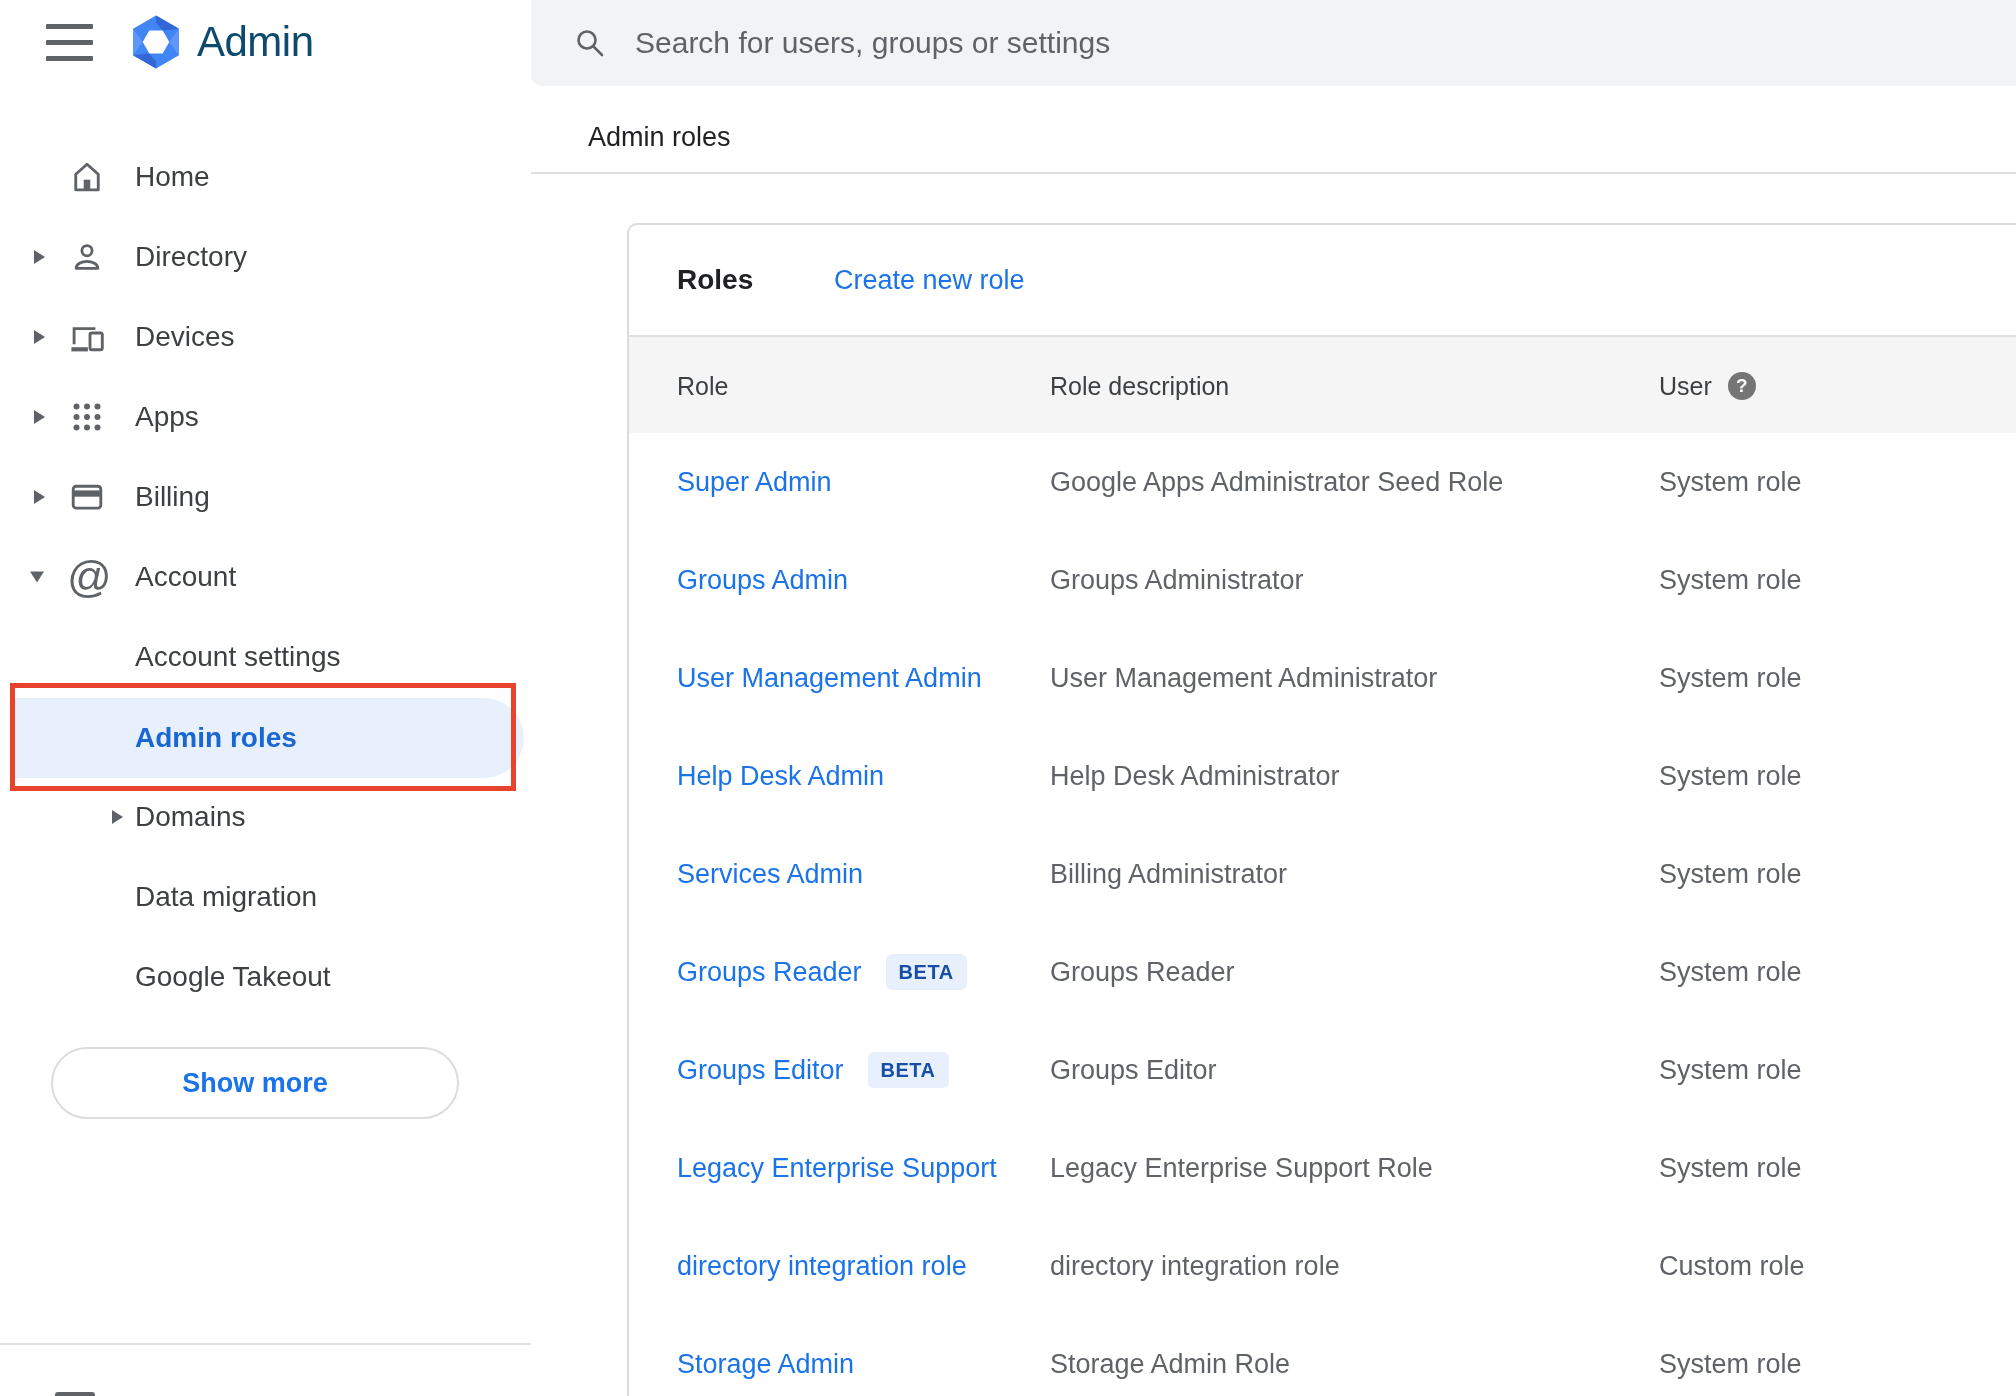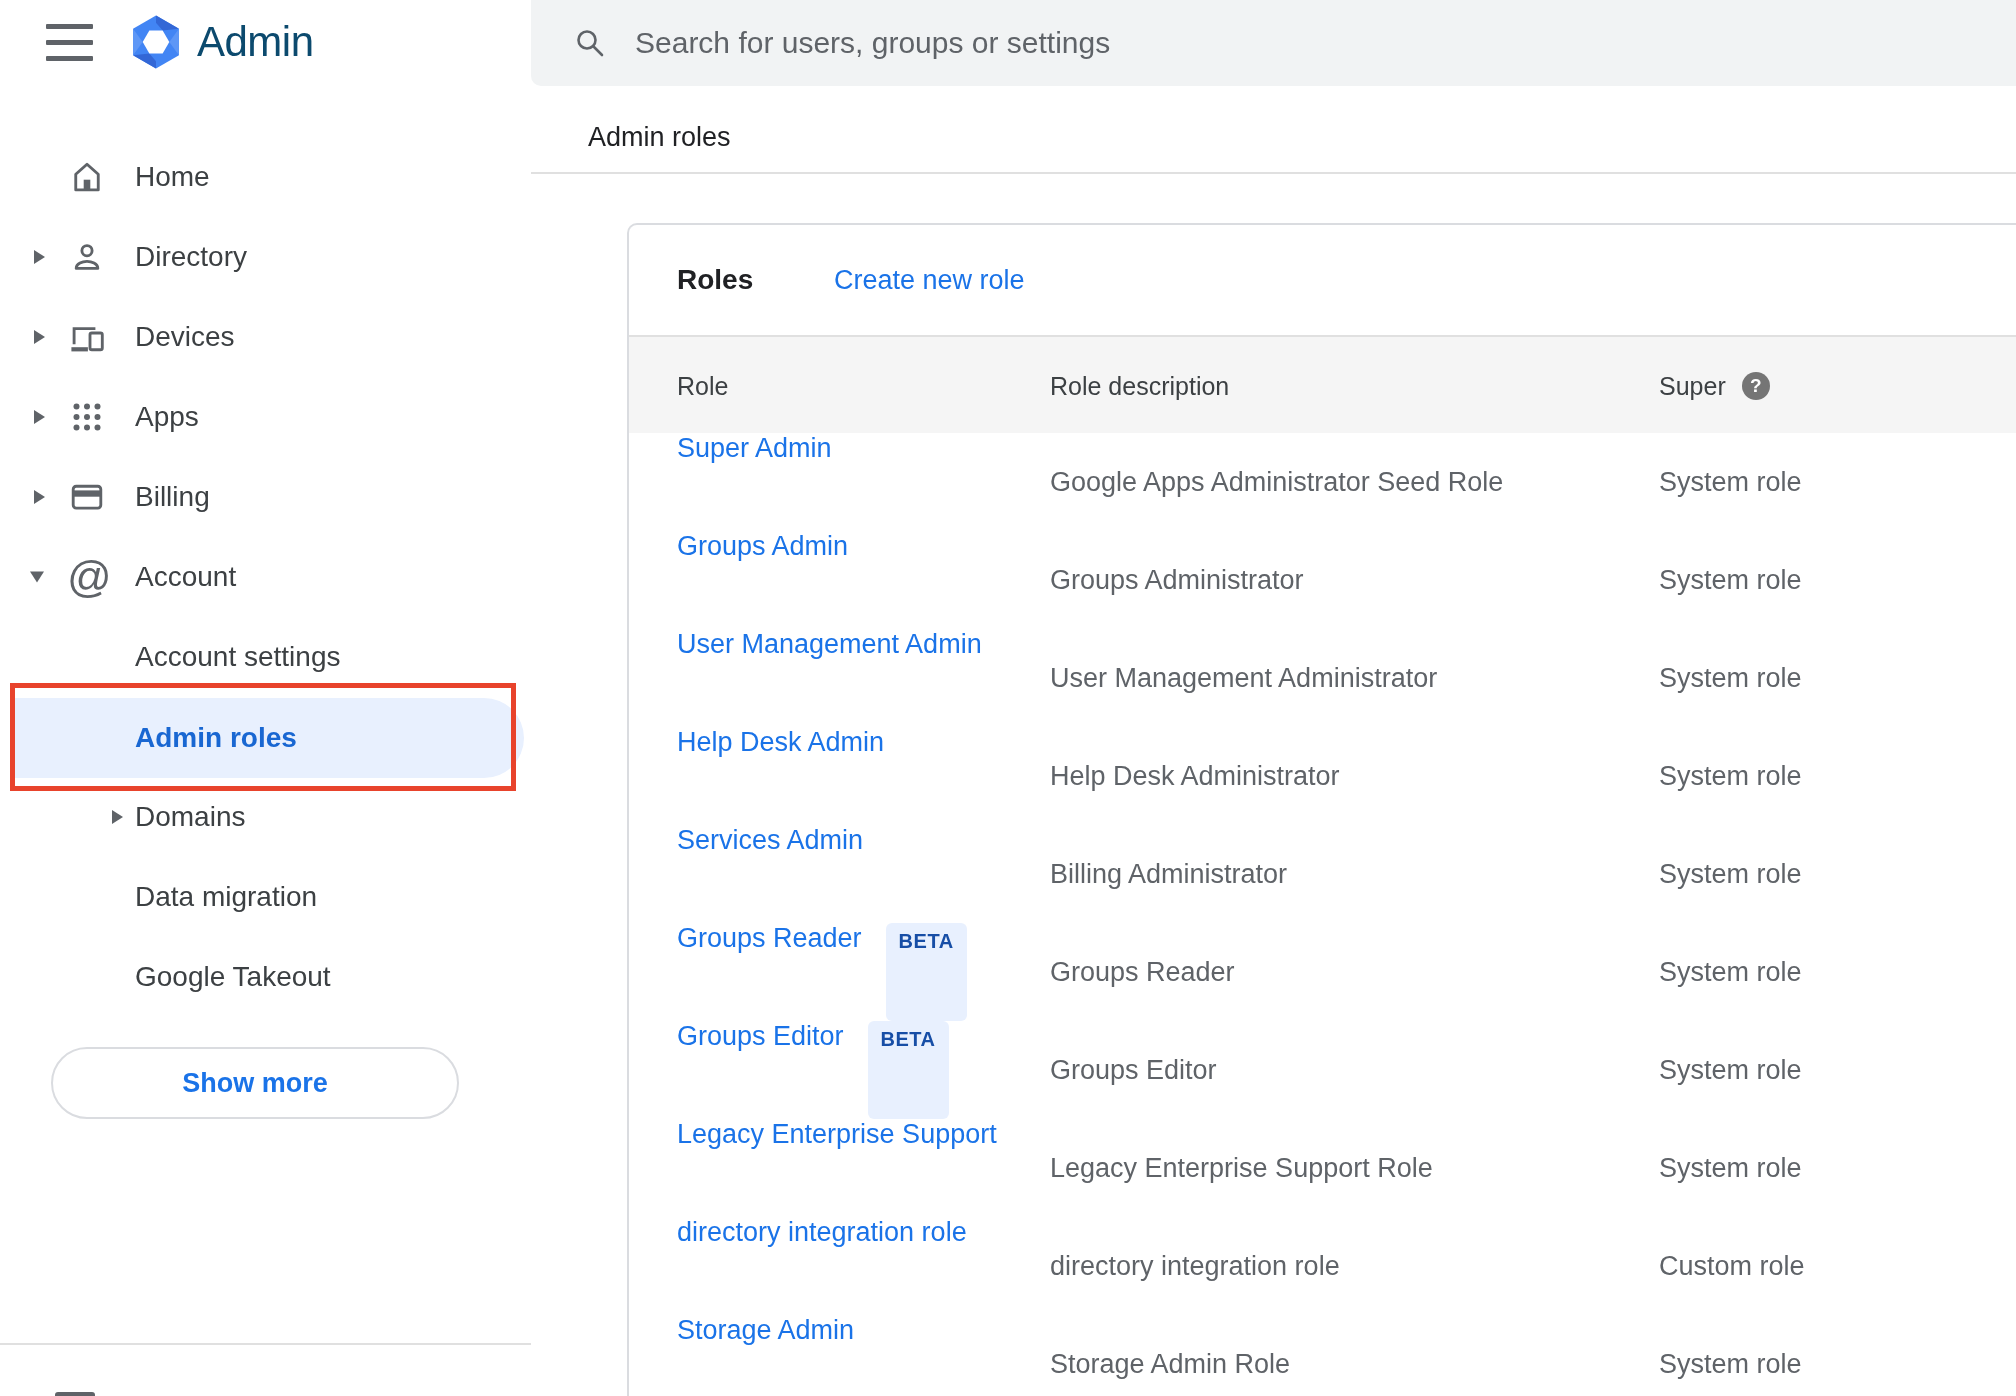--- a/index.html
+++ b/index.html
@@ -68,21 +68,21 @@
   .th{position:absolute;top:0;height:98px;display:flex;align-items:center;
     font-size:25px;color:#3c4043;}
   .th-role{left:48px;}
   .th-desc{left:421px;}
   .th-type{left:1030px;}
   .help-circle{display:inline-flex;align-items:center;justify-content:center;
     width:28px;height:28px;border-radius:50%;background:#757575;color:#ffffff;
     font-size:19px;font-weight:bold;margin-left:16px;cursor:pointer;}
 
   .trow{position:absolute;left:0;width:1389px;height:98px;border-bottom:2px solid #e9e9e9;background:#fff;}
-  .cell-role{position:absolute;left:48px;top:0;height:98px;display:flex;gap:24px;}
+  .cell-role{position:absolute;left:48px;top:0;height:98px;display:flex;align-items:center;gap:24px;}
   .role-link{font-size:27px;color:#1a73e8;cursor:pointer;white-space:nowrap;}
   .beta-badge{background:#e8f0fe;color:#174ea6;font-size:20px;font-weight:bold;
     letter-spacing:0.5px;padding:8px 13px;border-radius:6px;line-height:1;}
   .cell-desc{position:absolute;left:421px;top:0;height:98px;line-height:98px;
     font-size:27px;color:#5f6368;white-space:nowrap;}
   .cell-type{position:absolute;left:1030px;top:0;height:98px;line-height:98px;
     font-size:27px;color:#5f6368;white-space:nowrap;}
 </style>
 </head>
 <body>
@@ -204,21 +204,21 @@
 <div class="partial-icon"></div>
 
 <div class="card">
   <div class="card-title">Roles</div>
   <div class="create-link">Create new role</div>
 
   <div class="thead">
     <div class="th th-role">Role</div>
     <div class="th th-desc">Role description</div>
     <div class="th th-type">
-      <span>Super</span>
+      <span>User</span>
       <span class="help-circle">?</span>
     </div>
   </div>
 
   <div class="trow" style="top:208px;">
     <div class="cell-role">
         <span class="role-link">Super Admin</span>
       </div>
     <div class="cell-desc">Google Apps Administrator Seed Role</div>
     <div class="cell-type">System role</div>

